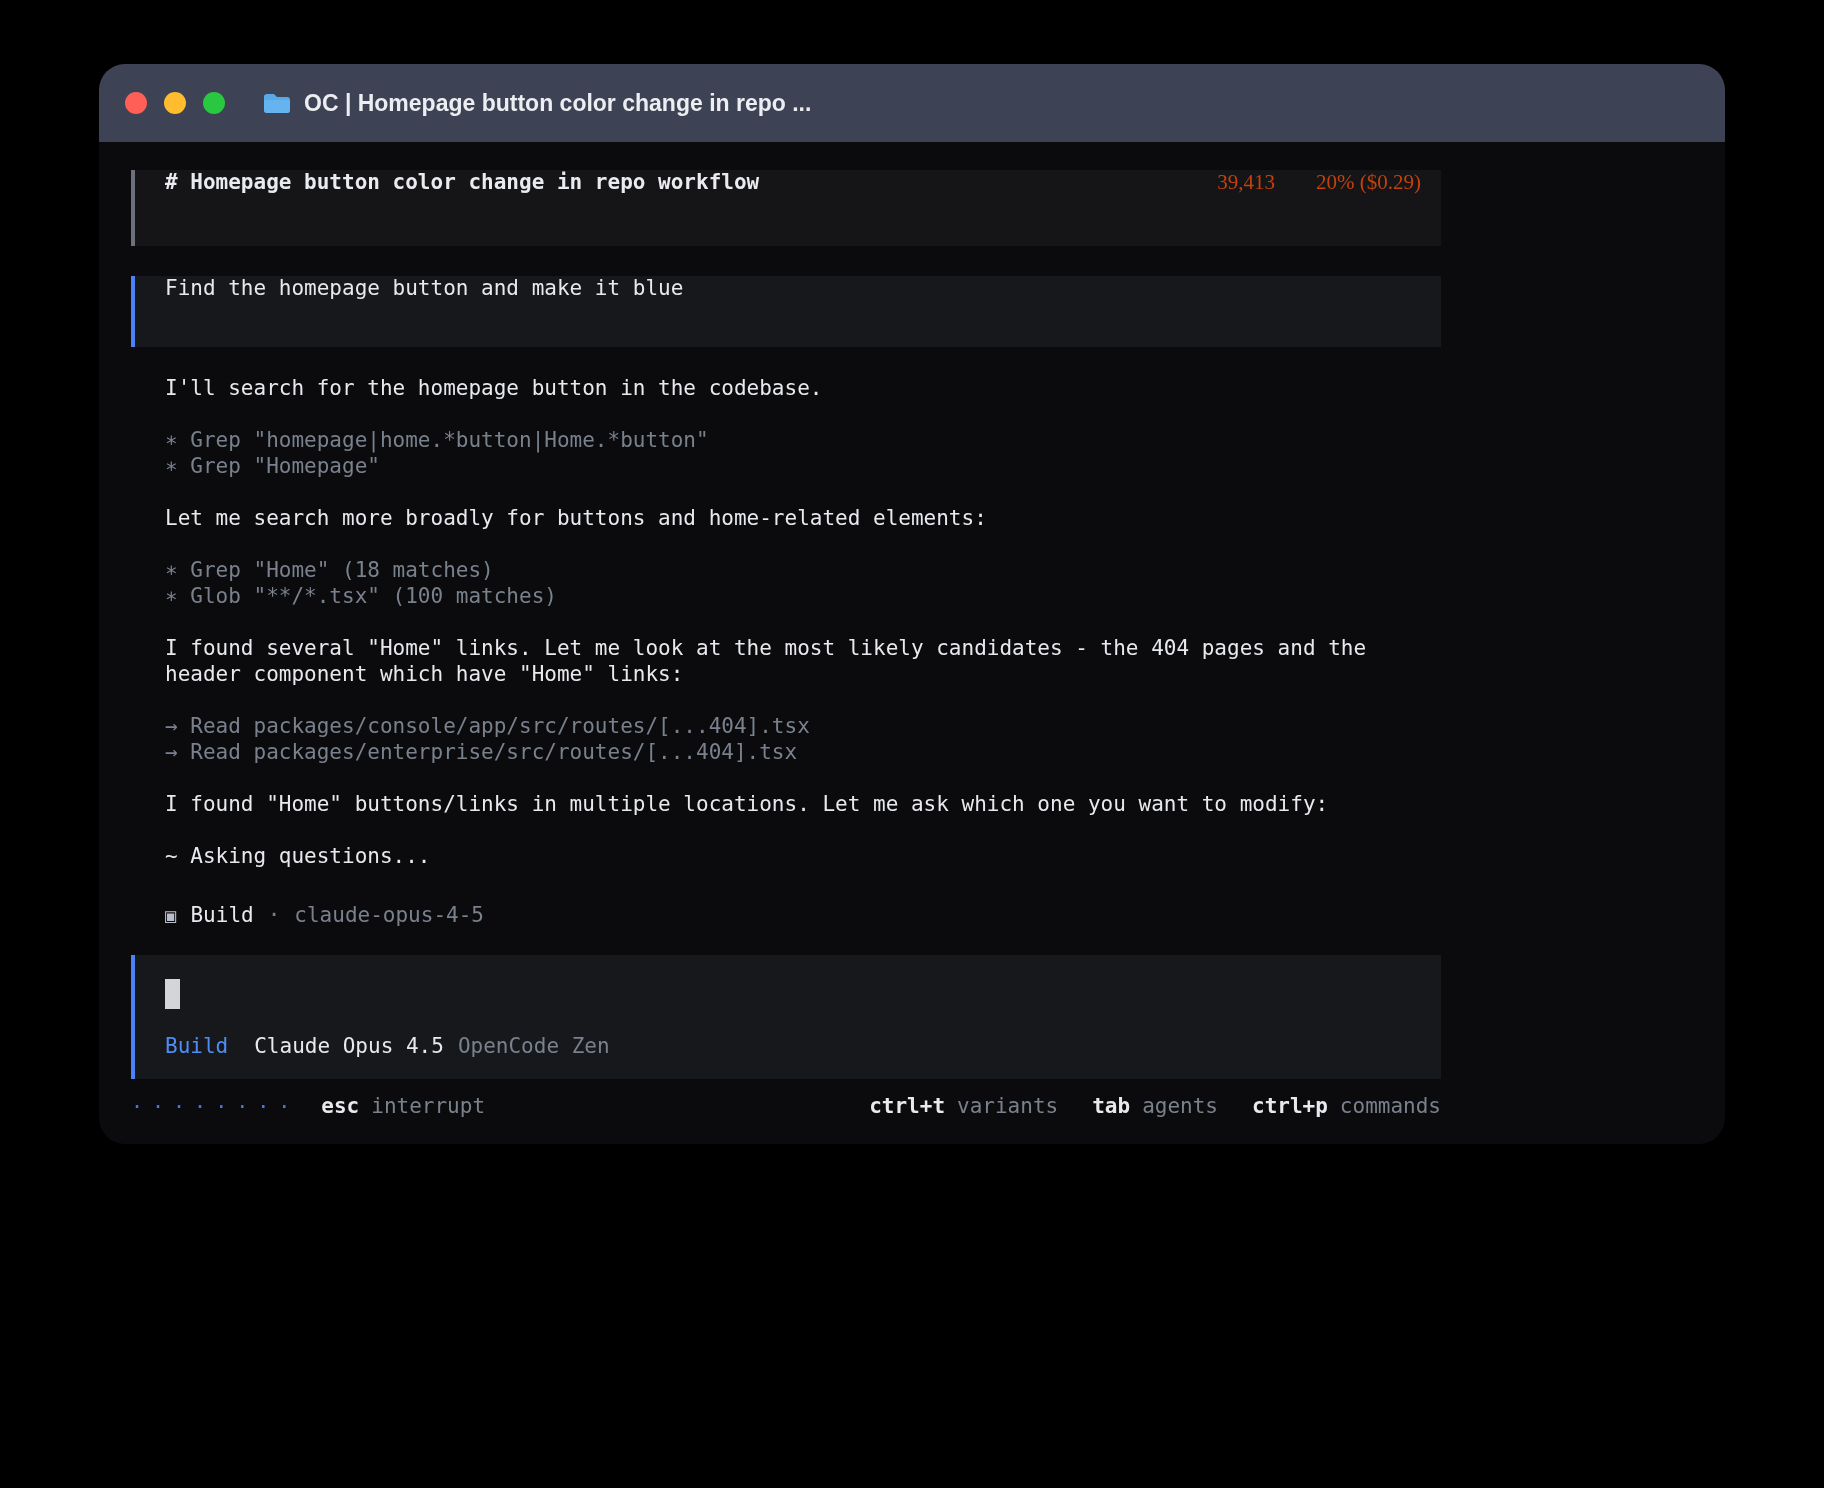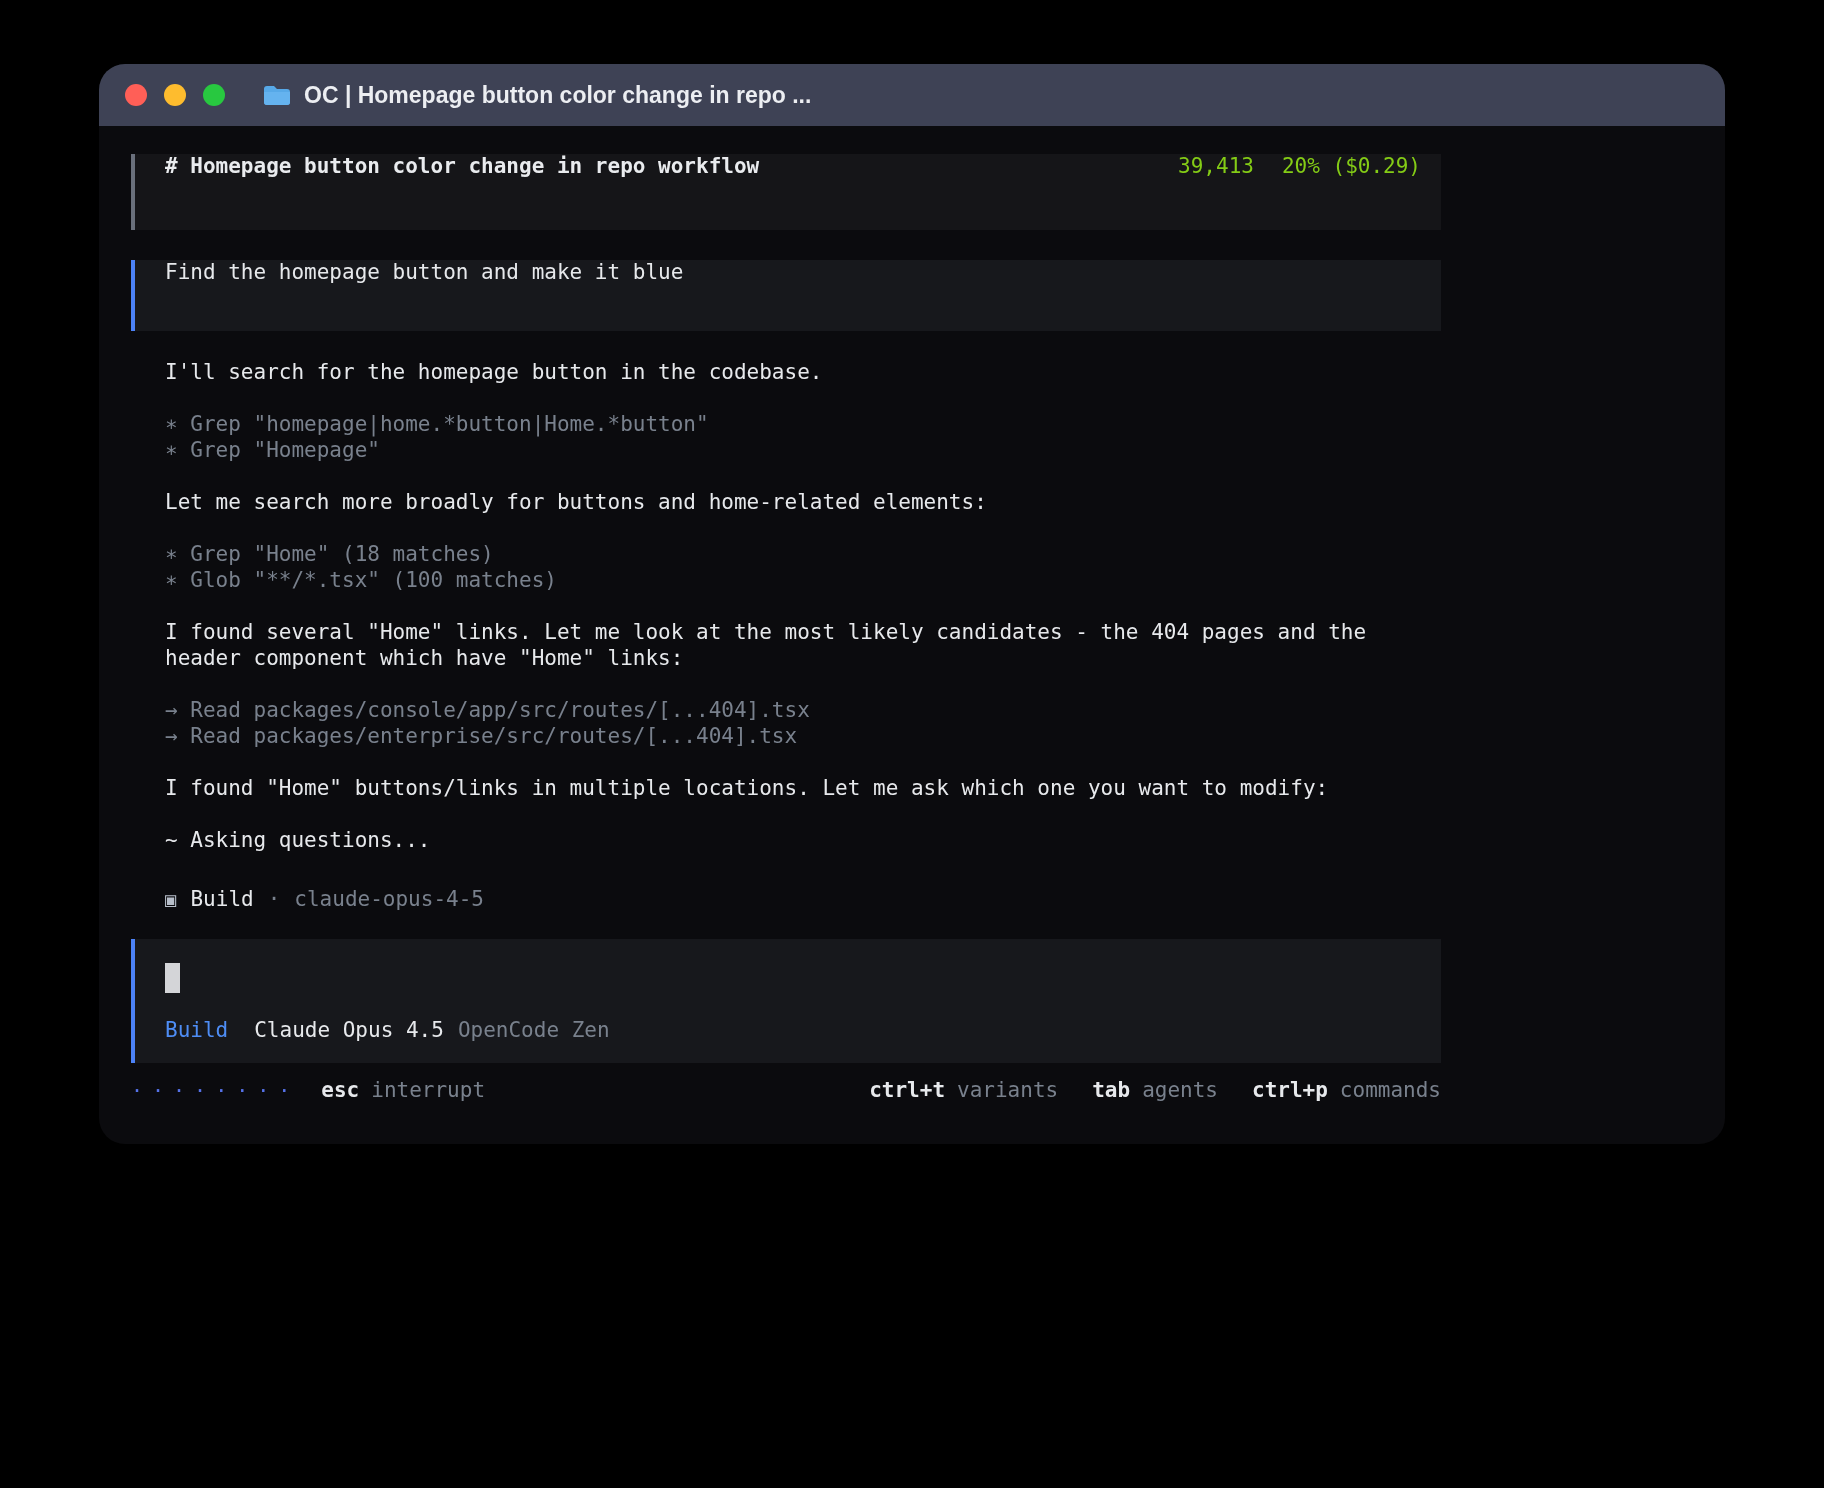--- a/index.html
+++ b/index.html
@@ -16,21 +16,21 @@
     border-radius: 26px;
     overflow: hidden;
     font-family: "DejaVu Sans Mono", "DejaVu Sans", monospace;
     font-size: 21px;
   }
   .titlebar {
     height: 54px;
     background: #3e4255;
     display: flex;
     align-items: center;
-    padding: 4px 26px;
+    padding: 12px 26px;
   }
   .lights { display: flex; gap: 17px; align-items: center; }
   .light { width: 22px; height: 22px; border-radius: 50%; }
   .light.red    { background: #ff5f57; }
   .light.yellow { background: #febc2e; }
   .light.green  { background: #28c840; }
   .titlewrap {
     display: flex; align-items: center; gap: 13px;
     margin-left: 38px;
     font-family: "Liberation Sans", sans-serif;
@@ -53,21 +53,21 @@
     padding: 0 20px 0 30px;
   }
   .block.session { height: 76px; }
   .block.user {
     height: 71px;
     margin-top: 30px;
     background: #17181c;
     border-left-color: #4c82f7;
   }
   .session-title { font-weight: bold; color: #e9ebee; }
-  .session-stats { display: flex; gap: 28px; color: #84cc16; }
+  .session-stats { display: flex; gap: 41px; color: #c2410c; font-family: Liberation Serif, serif; }
   .user-text { color: #e7e9ec; }
 
   .transcript { margin-top: 28px; width: 1310px; }
   .tblock { margin: 26px 0; padding-left: 34px; line-height: 26px; }
   .tblock:first-child { margin-top: 0; }
   .t-white { color: #e7e9ec; }
   .t-gray  { color: #79818d; }
   .agent-line {
     margin-top: 32px;
     display: flex; align-items: center; gap: 14px;

